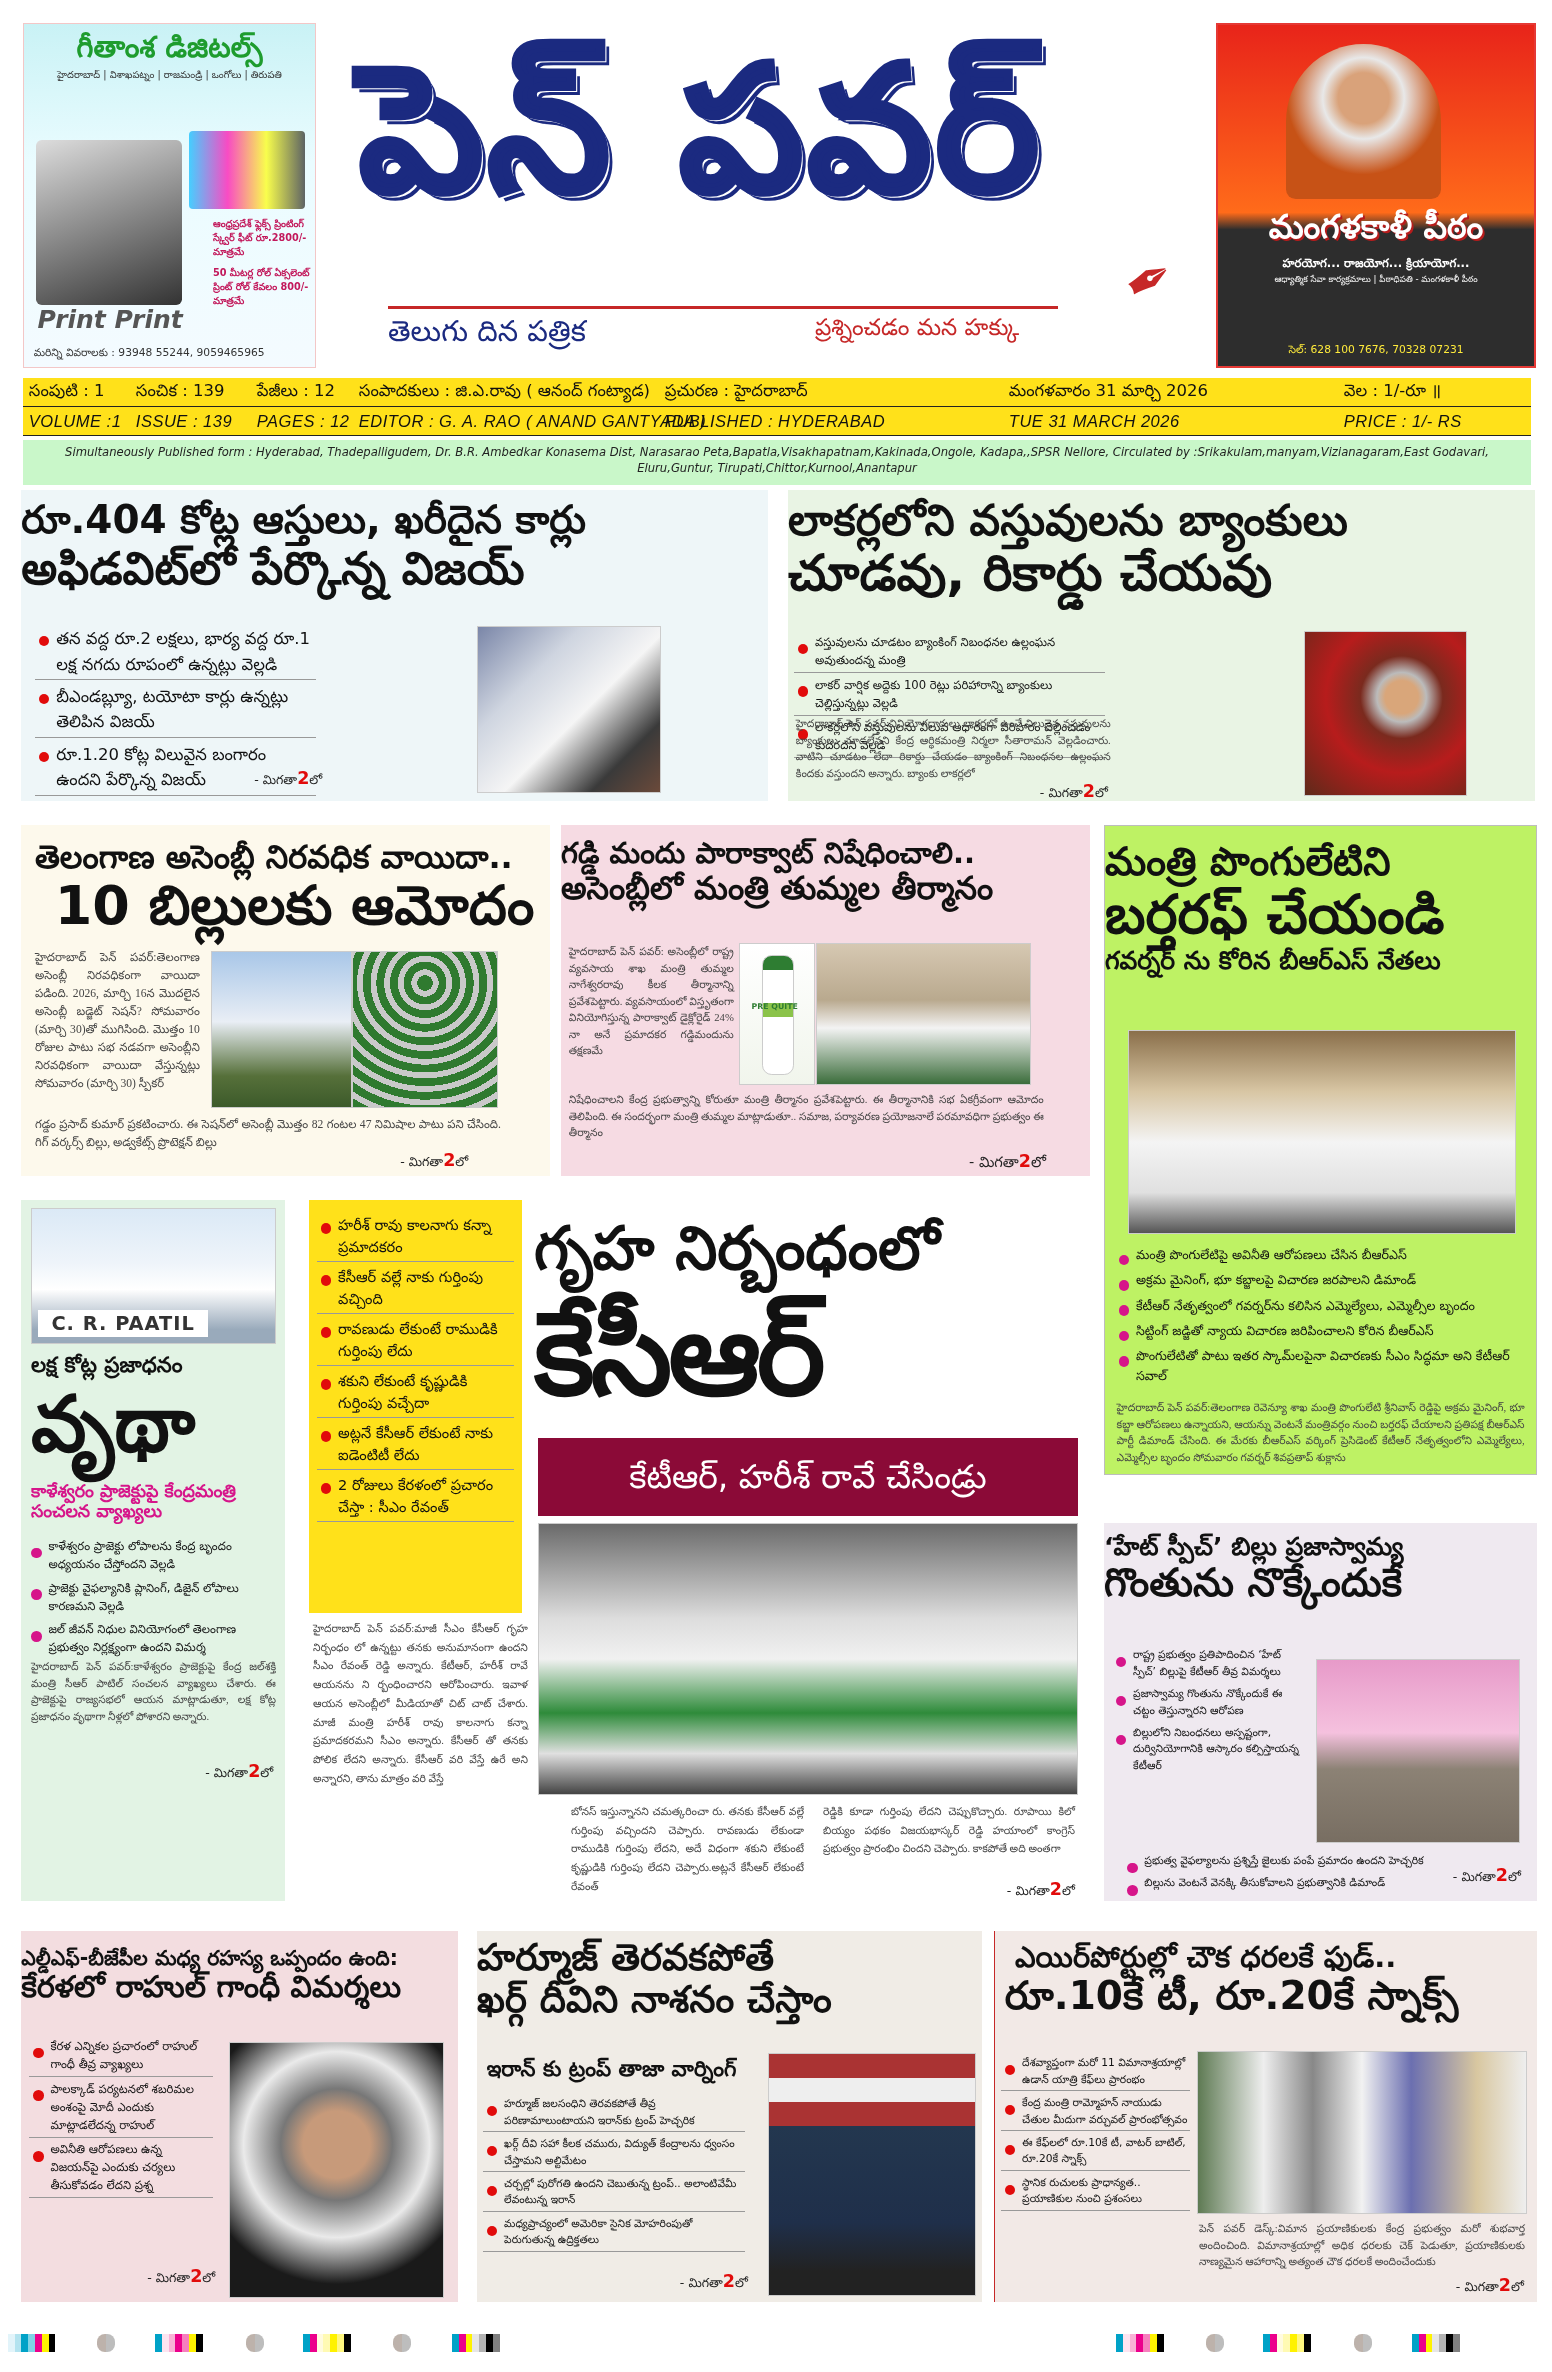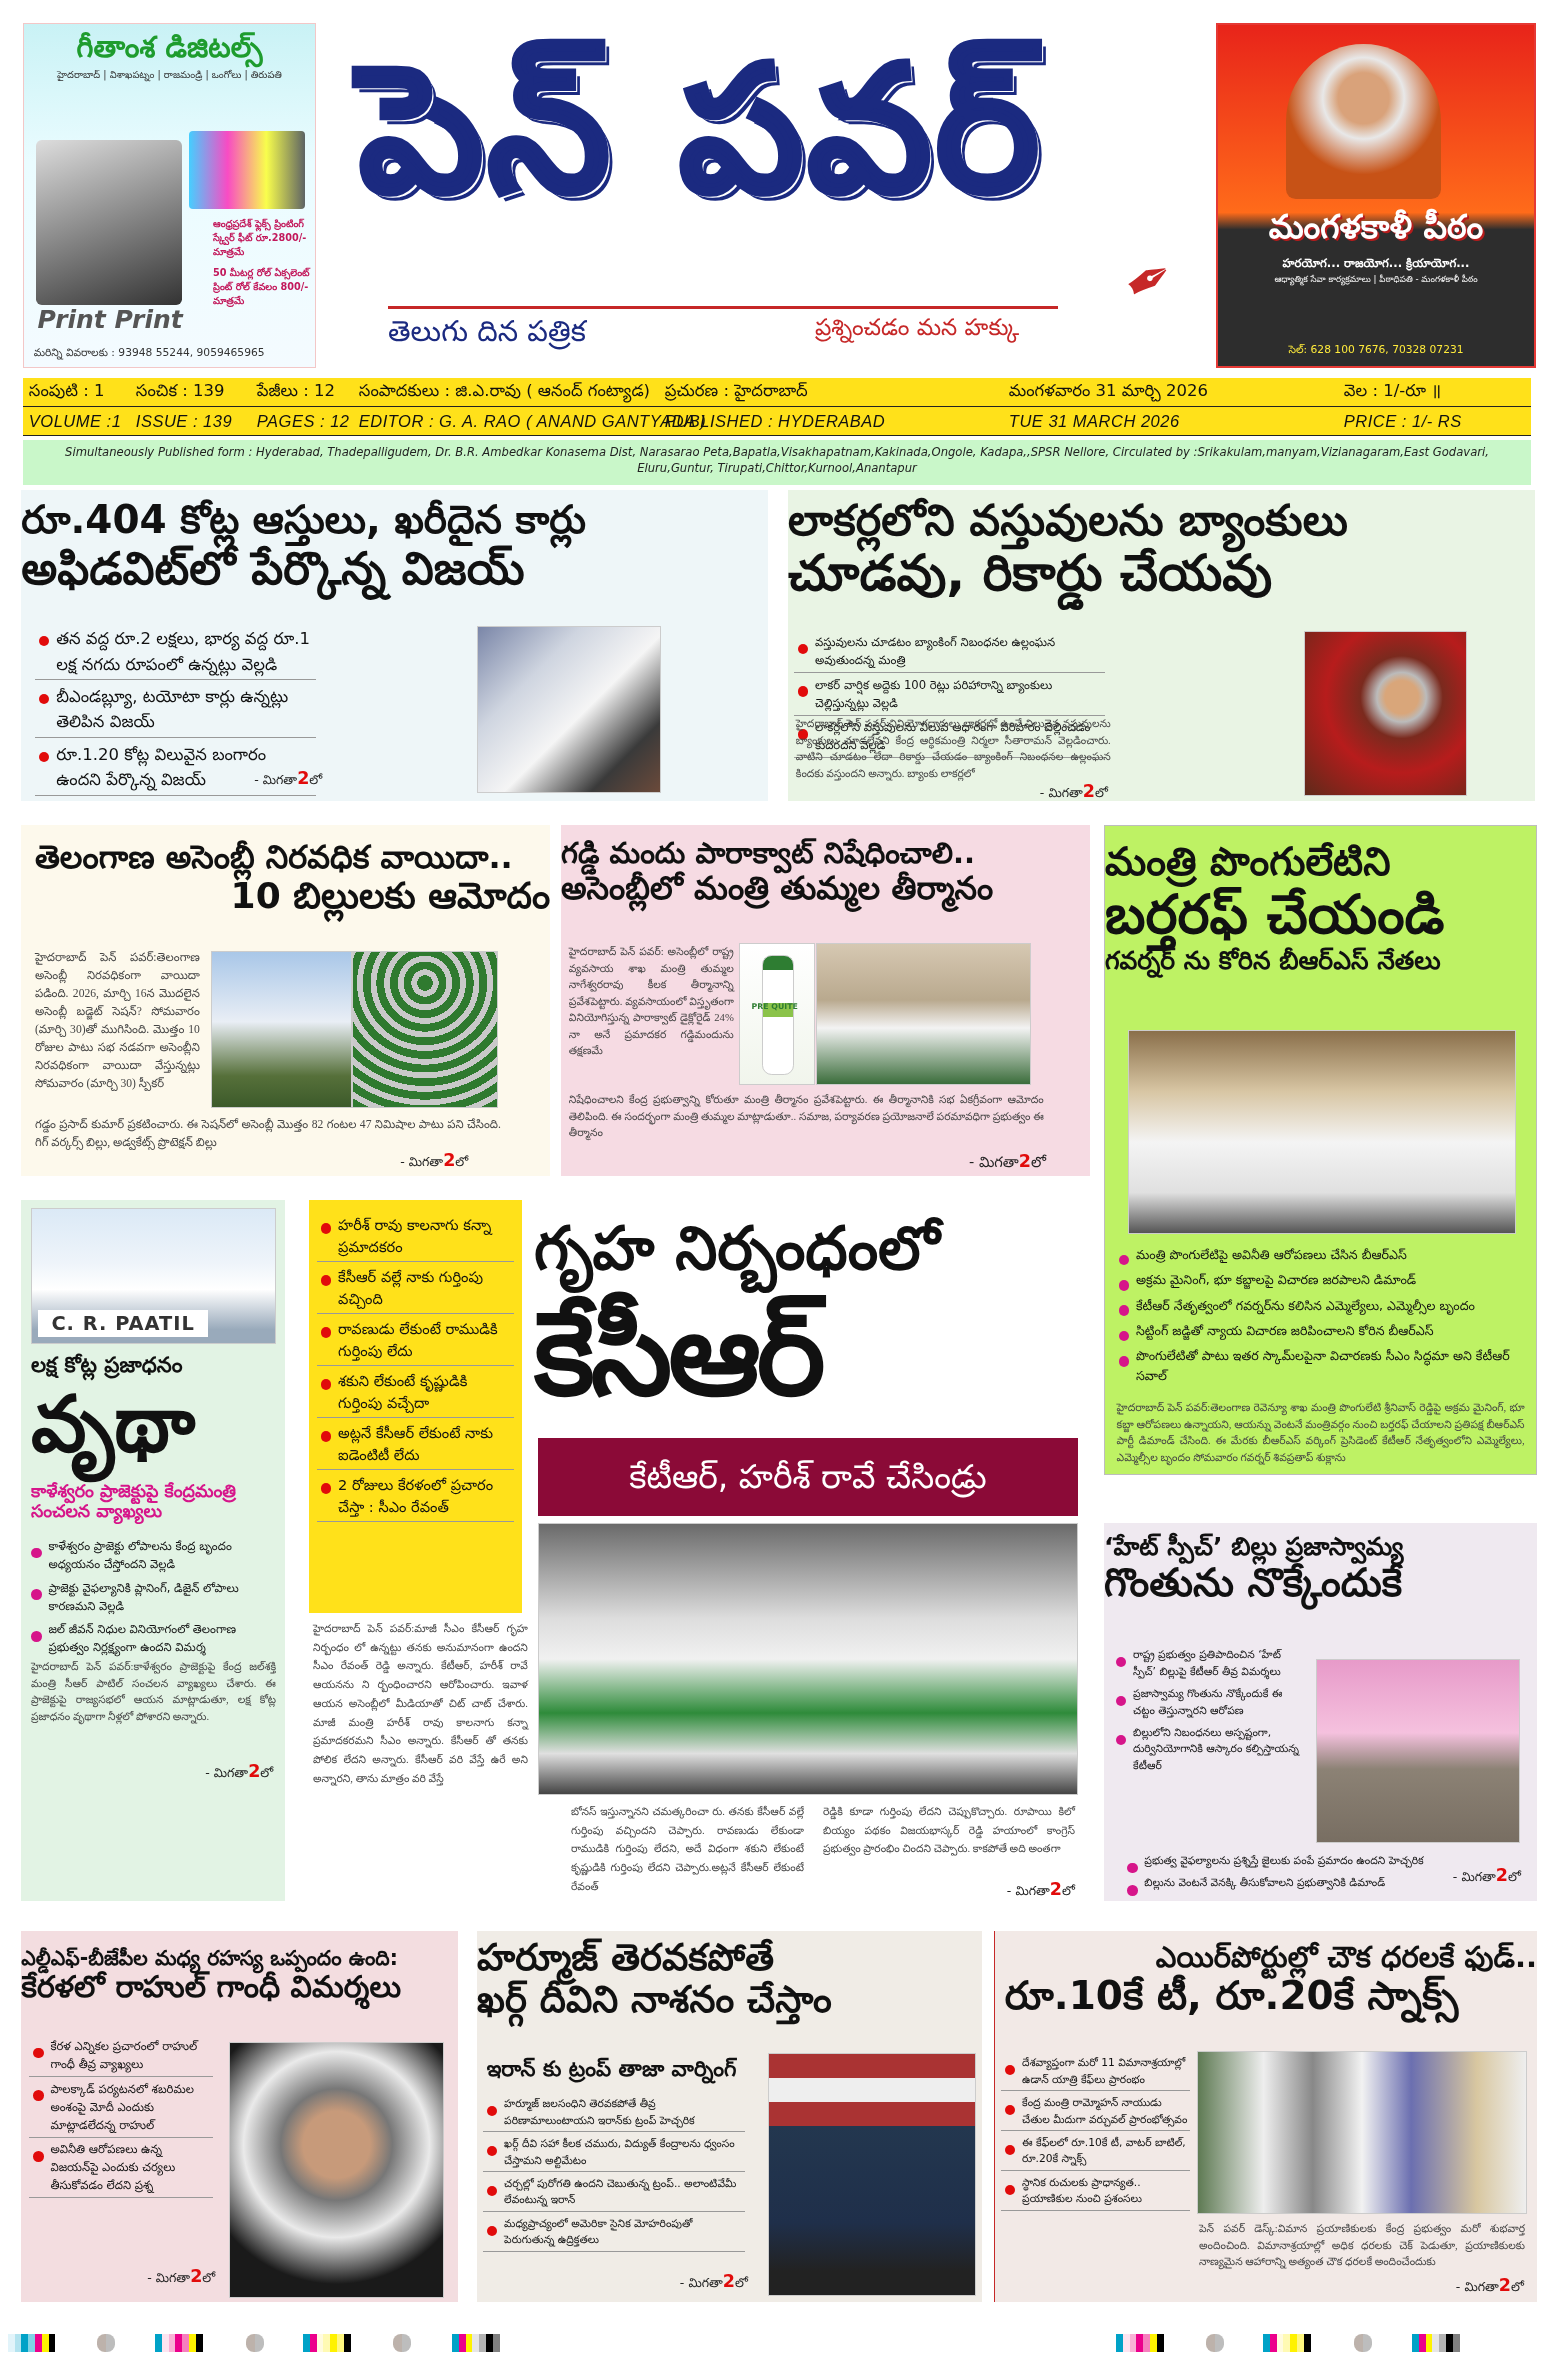--- a/index.html
+++ b/index.html
@@ -133,21 +133,21 @@
     <li>లాకర్ వార్షిక అద్దెకు 100 రెట్లు పరిహారాన్ని బ్యాంకులు చెల్లిస్తున్నట్లు వెల్లడి</li>
     <li>లాకర్లలోని వస్తువులను విలువ ఆధారంగా పరిహారం చెల్లించడం కుదరదని వెల్లడి</li>
   </ul>
   <div class="body" style="position:absolute;left:7.8px;top:225px;width:315px;font-size:10.7px">హైదరాబాద్  పెన్ పవర్:వినియోగదారులు లాకర్లలో ఉంచే విలువైన వస్తువులను బ్యాంకులు చూడలేవని కేంద్ర ఆర్థికమంత్రి నిర్మలా సీతారామన్ వెల్లడించారు. వాటిని చూడటం లేదా రికార్డు చేయడం బ్యాంకింగ్ నిబంధనల ఉల్లంఘన కిందకు వస్తుందని అన్నారు. బ్యాంకు లాకర్లలో</div>
   <div class="cont" style="position:absolute;left:223px;top:291px;width:97px">- <span>మిగతా</span><b>2</b><span>లో</span></div>
   <div class="photo ph-nirmala" style="left:516px;top:141px;width:163px;height:165px"></div>
 </div>
 
 <div class="box" style="left:21.3px;top:825px;width:529px;height:351px;background:#fdf9ec">
   <div class="head-xl" style="font-size:32px;text-align:left;margin:13.6px 0 0 13.6px">తెలంగాణ అసెంబ్లీ నిరవధిక వాయిదా..</div>
-  <div class="head-xl" style="font-size:36px;font-weight:900;text-align:right;margin-left:17.5px">10 బిల్లులకు ఆమోదం</div>
+  <div class="head-xl" style="font-size:54px;font-weight:900;text-align:center;margin-left:17.5px">10 బిల్లులకు ఆమోదం</div>
   <div class="body" style="position:absolute;left:13.6px;top:124px;width:165px;font-size:11.6px">హైదరాబాద్  పెన్ పవర్:తెలంగాణ అసెంబ్లీ నిరవధికంగా వాయిదా పడింది. 2026, మార్చి 16న మొదలైన అసెంబ్లీ బడ్జెట్ సెషన్? సోమవారం (మార్చి 30)తో ముగిసింది. మొత్తం 10 రోజుల పాటు సభ నడవగా అసెంబ్లీని నిరవధికంగా వాయిదా వేస్తున్నట్లు సోమవారం (మార్చి 30) స్పీకర్</div>
   <div class="photo ph-assembly1" style="left:190px;top:126px;width:141px;height:157px"></div>
   <div class="photo ph-assembly2" style="left:331px;top:126px;width:146px;height:157px"></div>
   <div class="body" style="position:absolute;left:13.6px;top:291px;width:466px;font-size:11.6px">గడ్డం ప్రసాద్ కుమార్ ప్రకటించారు. ఈ సెషన్‌లో అసెంబ్లీ మొత్తం 82 గంటల 47 నిమిషాల పాటు పని చేసింది.  గిగ్ వర్కర్స్ బిల్లు, అడ్వకేట్స్ ప్రొటెక్షన్ బిల్లు</div>
   <div class="cont" style="position:absolute;left:369px;top:325px;width:78px">- <span>మిగతా</span><b>2</b><span>లో</span></div>
 </div>
 
 <div class="box" style="left:561px;top:825px;width:529px;height:351px;background:#f6dbe3">
   <div class="head-xl" style="font-size:29px;margin-top:11.6px">గడ్డి మందు పారాక్వాట్ నిషేధించాలి..</div>
   <div class="head-xl" style="font-size:32px">అసెంబ్లీలో మంత్రి తుమ్మల తీర్మానం</div>
@@ -249,21 +249,21 @@
     <li>హర్మూజ్ జలసంధిని తెరవకపోతే తీవ్ర పరిణామాలుంటాయని ఇరాన్‌కు ట్రంప్ హెచ్చరిక</li>
     <li>ఖర్గ్ దీవి సహా కీలక చమురు, విద్యుత్ కేంద్రాలను ధ్వంసం చేస్తామని అల్టిమేటం</li>
     <li>చర్చల్లో పురోగతి ఉందని చెబుతున్న ట్రంప్.. అలాంటివేమీ లేవంటున్న ఇరాన్</li>
     <li>మధ్యప్రాచ్యంలో అమెరికా సైనిక మోహరింపుతో పెరుగుతున్న ఉద్రిక్తతలు</li>
   </ul>
   <div class="cont" style="position:absolute;left:184px;top:340px;width:87px">- <span>మిగతా</span><b>2</b><span>లో</span></div>
   <div class="photo ph-trump" style="left:291px;top:122px;width:208px;height:243px"></div>
 </div>
 
 <div class="box" style="left:994px;top:1931px;width:543px;height:371px;background:#f2e9e6;border-left:1.9px solid #c62828">
-  <div class="head-xl" style="font-size:29px;font-weight:900;margin-top:9.7px;text-align:right;padding-left:20px">ఎయిర్‌పోర్టుల్లో చౌక ధరలకే ఫుడ్..</div>
+  <div class="head-xl" style="font-size:29px;font-weight:900;margin-top:9.7px;text-align:left;padding-left:20px">ఎయిర్‌పోర్టుల్లో చౌక ధరలకే ఫుడ్..</div>
   <div class="head-xl" style="font-size:39px;font-weight:900;text-align:left;padding-left:9.7px">రూ.10కే టీ, రూ.20కే స్నాక్స్</div>
   <ul class="bullets" style="position:absolute;left:5.8px;top:124px;width:189px;font-size:10.7px">
     <li>దేశవ్యాప్తంగా మరో 11 విమానాశ్రయాల్లో ఉడాన్ యాత్రి కేఫ్‌లు ప్రారంభం</li>
     <li>కేంద్ర మంత్రి రామ్మోహన్ నాయుడు చేతుల మీదుగా వర్చువల్ ప్రారంభోత్సవం</li>
     <li>ఈ కేఫ్‌లలో రూ.10కే టీ, వాటర్ బాటిల్, రూ.20కే స్నాక్స్</li>
     <li>స్థానిక రుచులకు ప్రాధాన్యత.. ప్రయాణికుల నుంచి ప్రశంసలు</li>
   </ul>
   <div class="photo ph-airport" style="left:202px;top:120px;width:330px;height:163px"></div>
   <div class="body" style="position:absolute;left:204px;top:289px;width:326px;font-size:10.7px">పెన్ పవర్ డెస్క్:విమాన ప్రయాణికులకు కేంద్ర ప్రభుత్వం మరో శుభవార్త అందించింది. విమానాశ్రయాల్లో అధిక ధరలకు చెక్ పెడుతూ, ప్రయాణికులకు నాణ్యమైన ఆహారాన్ని అత్యంత చౌక ధరలకే అందించేందుకు</div>
   <div class="cont" style="position:absolute;left:442px;top:344px;width:87px">- <span>మిగతా</span><b>2</b><span>లో</span></div>

